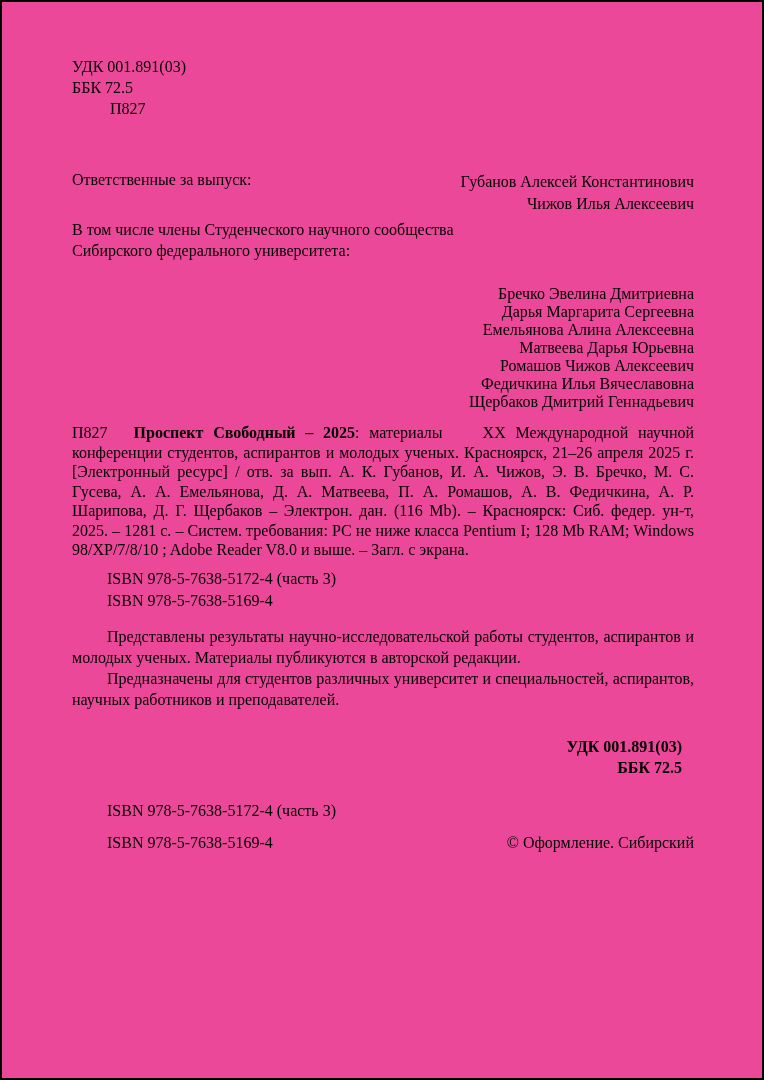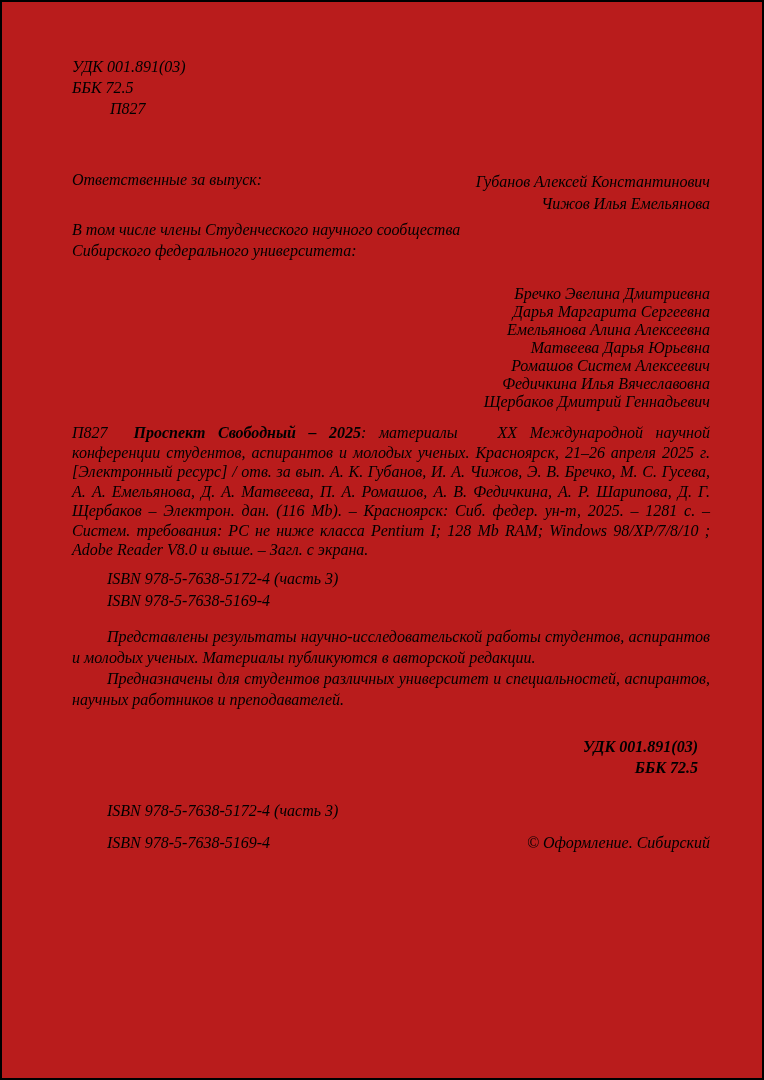--- a/index.html
+++ b/index.html
@@ -8,24 +8,23 @@
     background: #ffffff;
     color: #000000;
     font-family: "Liberation Serif", "DejaVu Serif", serif;
     font-size: 16px;
     position: relative;
   }
   .page {
     position: absolute;
     inset: 0;
     border: 2px solid #000000;
-    padding: 54px 52px 0 70px;
+    padding: 54px 68px 0 70px;
     overflow: hidden;
-    background: #b91c1c;
-    font-style: italic;
+    background: #ec4899;
   }
   .top-codes { line-height: 21px; }
   .top-codes .indent { padding-left: 38px; }
   .responsible-row {
     display: flex;
     justify-content: space-between;
     align-items: flex-start;
     margin-top: 52px;
   }
   .responsible-names { text-align: right; line-height: 22px; }
@@ -68,35 +67,35 @@
   <div class="top-codes">
     <div>УДК 001.891(03)</div>
     <div>ББК 72.5</div>
     <div class="indent">П827</div>
   </div>
 
   <div class="responsible-row">
     <div>Ответственные за выпуск:</div>
     <div class="responsible-names">
       <div>Губанов Алексей Константинович</div>
-      <div>Чижов Илья Емельянова</div>
+      <div>Чижов Илья Алексеевич</div>
     </div>
   </div>
 
   <div class="society">
     <div>В том числе члены Студенческого научного сообщества</div>
     <div>Сибирского федерального университета:</div>
   </div>
 
   <div class="members">
     <div>Бречко Эвелина Дмитриевна</div>
     <div>Дарья Маргарита Сергеевна</div>
     <div>Емельянова Алина Алексеевна</div>
     <div>Матвеева Дарья Юрьевна</div>
-    <div>Ромашов Систем Алексеевич</div>
+    <div>Ромашов Чижов Алексеевич</div>
     <div>Федичкина Илья Вячеславовна</div>
     <div>Щербаков Дмитрий Геннадьевич</div>
   </div>
 
   <p class="record"><span>П827</span><span class="gap1"></span><b>Проспект Свободный – 2025</b><span>: материалы</span><span class="gap2"></span><span>XX Международной научной конференции студентов, аспирантов и молодых ученых. Красноярск, 21–26 апреля 2025 г. [Электронный ресурс] / отв. за вып. А. К. Губанов, И. А. Чижов, Э. В. Бречко, М. С. Гусева, А. А. Емельянова, Д. А. Матвеева, П. А. Ромашов, А. В. Федичкина, А. Р. Шарипова, Д. Г. Щербаков – Электрон. дан. (116 Mb). – Красноярск: Сиб. федер. ун-т, 2025. – 1281 с. – Систем. требования: PC не ниже класса Pentium I; 128 Mb RAM; Windows 98/XP/7/8/10 ; Adobe Reader V8.0 и выше. – Загл. с экрана.</span></p>
 
   <div class="isbn-block">
     <div>ISBN 978-5-7638-5172-4 (часть 3)</div>
     <div>ISBN 978-5-7638-5169-4</div>
   </div>

